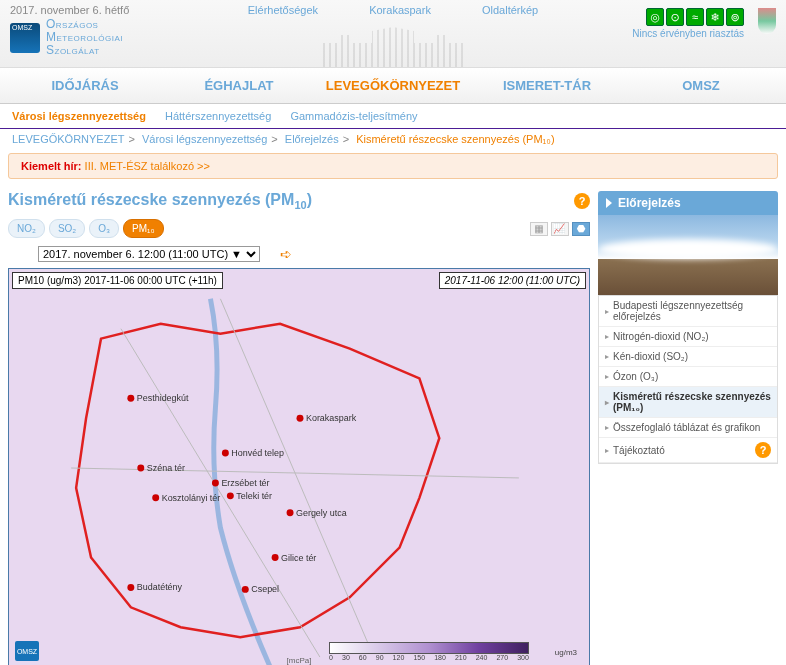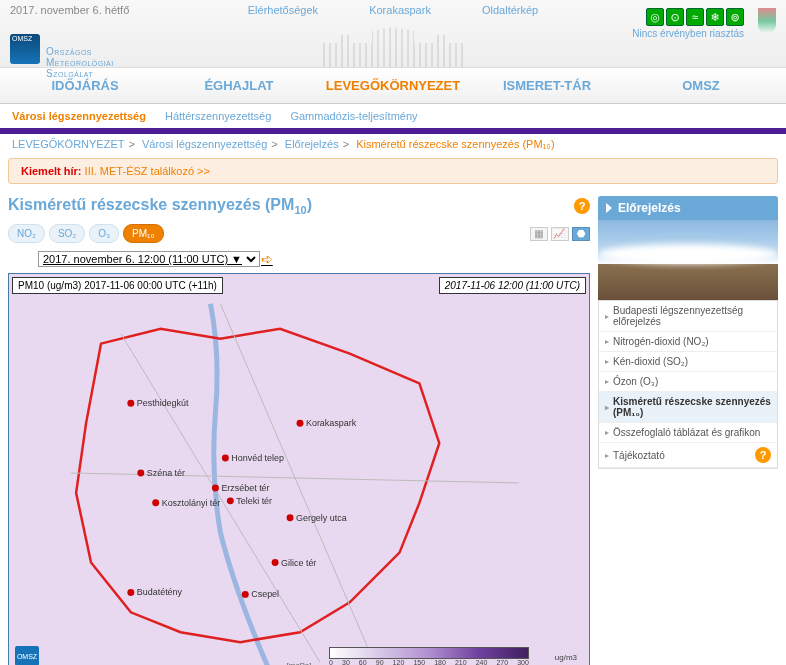--- a/index.html
+++ b/index.html
@@ -5,52 +5,52 @@
 * { margin: 0; padding: 0; box-sizing: border-box; }
 body { font-family: Arial, sans-serif; font-size: 11px; background: #f0f0f0; width: 786px; }
 .container { background: #fff; }
 .topbar { display: flex; justify-content: space-between; align-items: flex-start; padding: 4px 10px 0; border-bottom: 1px solid #ddd; background: linear-gradient(#f8f8f8,#eee); position: relative; height: 68px;}
 .date { color: #888; font-size: 11px; }
 .toplinks { color: #6aa8d8; font-size: 11px; position: absolute; left: 50%; transform: translateX(-50%); top: 4px;}
 .toplinks span { margin: 0 24px; cursor: pointer; }
 .logo-area { display: flex; align-items: center; position: absolute; left: 10px; top: 18px; }
 .logo-badge { width: 30px; height: 30px; background: linear-gradient(#0a4a7a,#1673b8); border-radius: 3px; color: #fff; font-size: 7px; display: flex; align-items: flex-end; justify-content: flex-start; padding: 2px; margin-right: 6px; position:relative;}
 .logo-badge::before{content:"OMSZ"; position:absolute; top:1px; left:2px; font-size:7px;}
-.logo-text { color: #6aa8d8; font-size: 10px; line-height: 1.1; font-variant: small-caps; letter-spacing: 0.5px; margin-top: 28px; }
+.logo-text { color: #6aa8d8; font-size: 12px; line-height: 1.1; font-variant: small-caps; letter-spacing: 0.5px; }
 .building { position:absolute; left:50%; transform:translateX(-50%); bottom:0; width:140px; height:40px; opacity:0.15; background: repeating-linear-gradient(90deg,#666 0 2px,transparent 2px 6px); clip-path: polygon(0 100%,0 40%,10% 40%,10% 20%,20% 20%,20% 40%,35% 40%,35% 10%,50% 0%,65% 10%,65% 40%,80% 40%,80% 20%,90% 20%,90% 40%,100% 40%,100% 100%);}
 .top-right { position: absolute; right: 10px; top: 8px; text-align: right; }
 .alert-icons { display: flex; gap: 2px; justify-content: flex-end; }
 .alert-icons span { width: 18px; height: 18px; background: #0a0; border: 1px solid #063; border-radius: 2px; display: inline-flex; align-items: center; justify-content: center; color: #fff; font-size: 11px; }
 .alert-text { color: #6aa8d8; font-size: 10px; margin-top: 2px; }
 .coat { width: 18px; height: 26px; background: linear-gradient(#c44,#2a6,#fff); border-radius: 0 0 9px 9px; margin-left:8px; display:inline-block; vertical-align:top; opacity:0.6;}
 .mainnav { display: flex; background: linear-gradient(#fff,#f0f0f0); border-bottom: 1px solid #ccc; padding: 0 8px; }
 .mainnav div { flex: 1; text-align: center; padding: 10px 0; color: #6aa8d8; font-weight: bold; font-size: 13px; cursor: pointer; }
 .mainnav div.active { color: #f08000; }
-.subnav { padding: 6px 12px; border-bottom: 6px solid #4c1d95; }
+.subnav { padding: 6px 12px; border-bottom: 1px solid #4c1d95; }
 .subnav span { color: #6aa8d8; margin-right: 16px; cursor: pointer; font-size: 11px; }
 .subnav span.active { color: #f08000; font-weight: bold; }
 .breadcrumb { padding: 4px 12px; font-size: 11px; color: #6aa8d8; }
 .breadcrumb .sep { color: #888; margin: 0 4px; }
 .breadcrumb .last { color: #f08000; }
 .highlight { background: #fdeee2; border: 1px solid #f5c89b; padding: 6px 12px; margin: 4px 8px; font-size: 11px; border-radius:3px;}
 .highlight .lbl { color: #d00; font-weight: bold; }
 .highlight .lnk { color: #f08000; }
 .content { display: flex; padding: 8px; gap: 8px; align-items: flex-start; }
 .main { flex: 1; }
 .title-row { display: flex; align-items: center; justify-content: space-between; }
 .title-row h2 { color: #6aa8d8; font-size: 16px; font-weight: bold; }
 .title-row sub { font-size: 11px; }
 .help-icon { width: 16px; height: 16px; background: #f90; color: #fff; border-radius: 50%; text-align: center; line-height: 16px; font-weight: bold; font-size: 11px; cursor:pointer;}
 .pill-row { margin: 8px 0; display: flex; gap: 4px; align-items: center; }
 .pill { background: #eaf2f9; color: #6aa8d8; padding: 3px 8px; border-radius: 9px; font-size: 10px; cursor: pointer; border:1px solid #d0e0ed;}
 .pill.active { background: #f08000; color: #fff; border-color:#d87000;}
 .view-icons { margin-left: auto; display: flex; gap: 3px; }
 .view-icons span { width: 18px; height: 14px; border: 1px solid #ccc; background: #f5f5f5; cursor: pointer; display:inline-flex; align-items:center; justify-content:center; font-size:10px; color:#999;}
 .view-icons .mapico{ background:#6aa8d8; color:#fff; border-color:#5590c0;}
-.time-row { display: flex; align-items: center; gap: 1px; margin-bottom: 6px; padding-left:30px;text-decoration:underline;}
+.time-row { display: flex; align-items: center; gap: 20px; margin-bottom: 6px; padding-left:30px;}
 .time-row select { font-size: 11px; border: 1px solid #999; background: #fff; }
 .arrow-btn { color: #f08000; font-size: 14px; cursor: pointer; }
 .map-box { border: 1px solid #4a7aa8; position: relative; width: 582px; height: 400px; background: #e8d8f0; }
 .map-label-l { position: absolute; top: 3px; left: 3px; background: #fff; border: 1px solid #333; padding: 2px 5px; font-size: 10px; }
 .map-label-r { position: absolute; top: 3px; right: 3px; background: #fff; border: 1px solid #333; padding: 2px 5px; font-size: 10px; font-style: italic; }
 .map-svg { width: 100%; height: 100%; }
 .city-dot { fill: #c00; }
 .city-lbl { font-size: 9px; fill: #333; }
 .legend-box { position: absolute; bottom: 6px; right: 60px; }
 .legend-grad { width: 200px; height: 12px; background: linear-gradient(90deg, #fff, #d8c8e8, #b090d0, #7040a0, #402060); border: 1px solid #555; }

